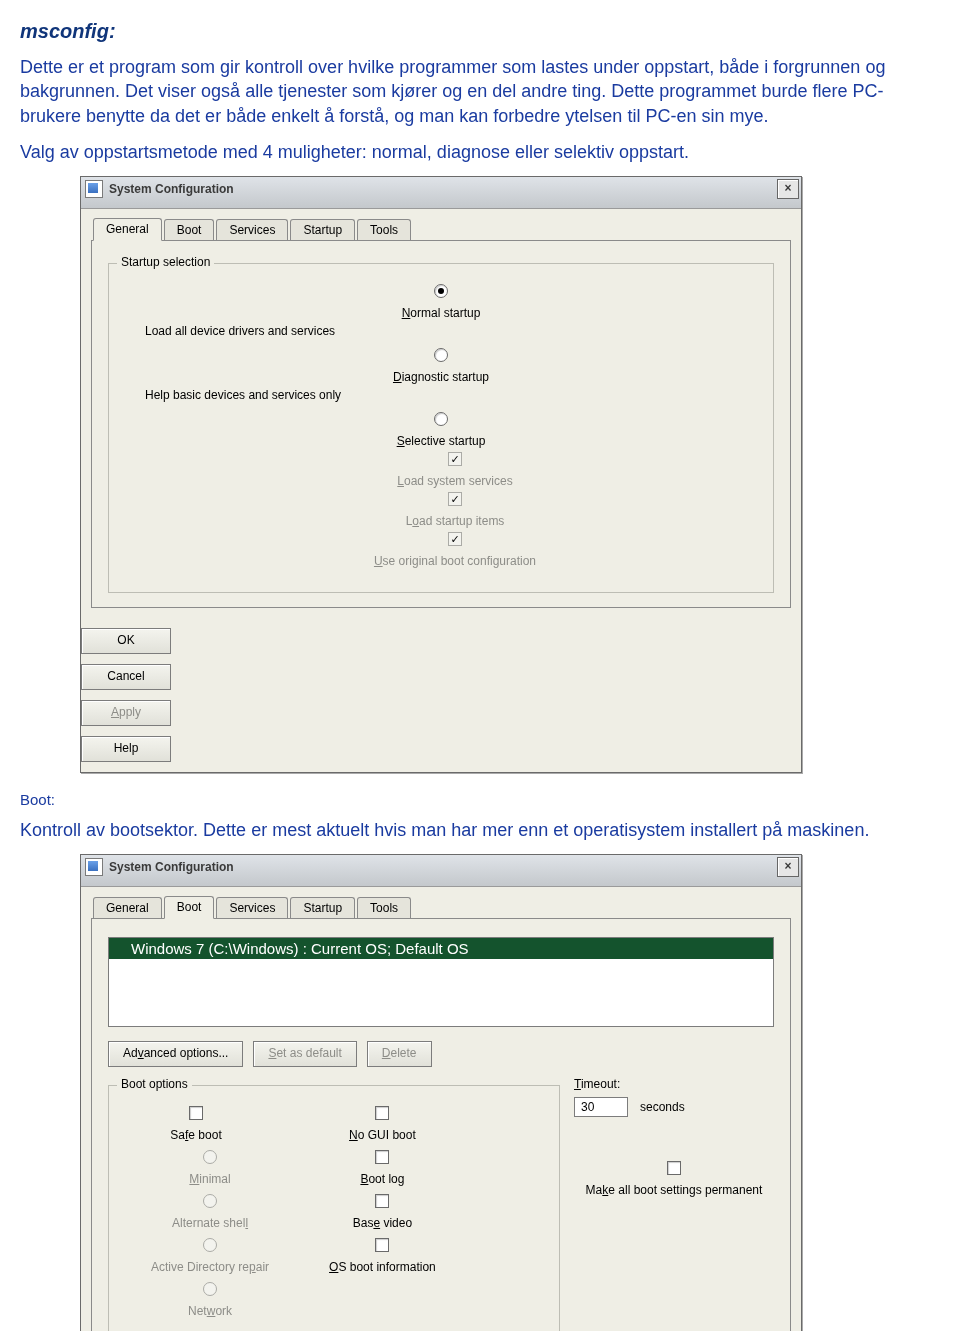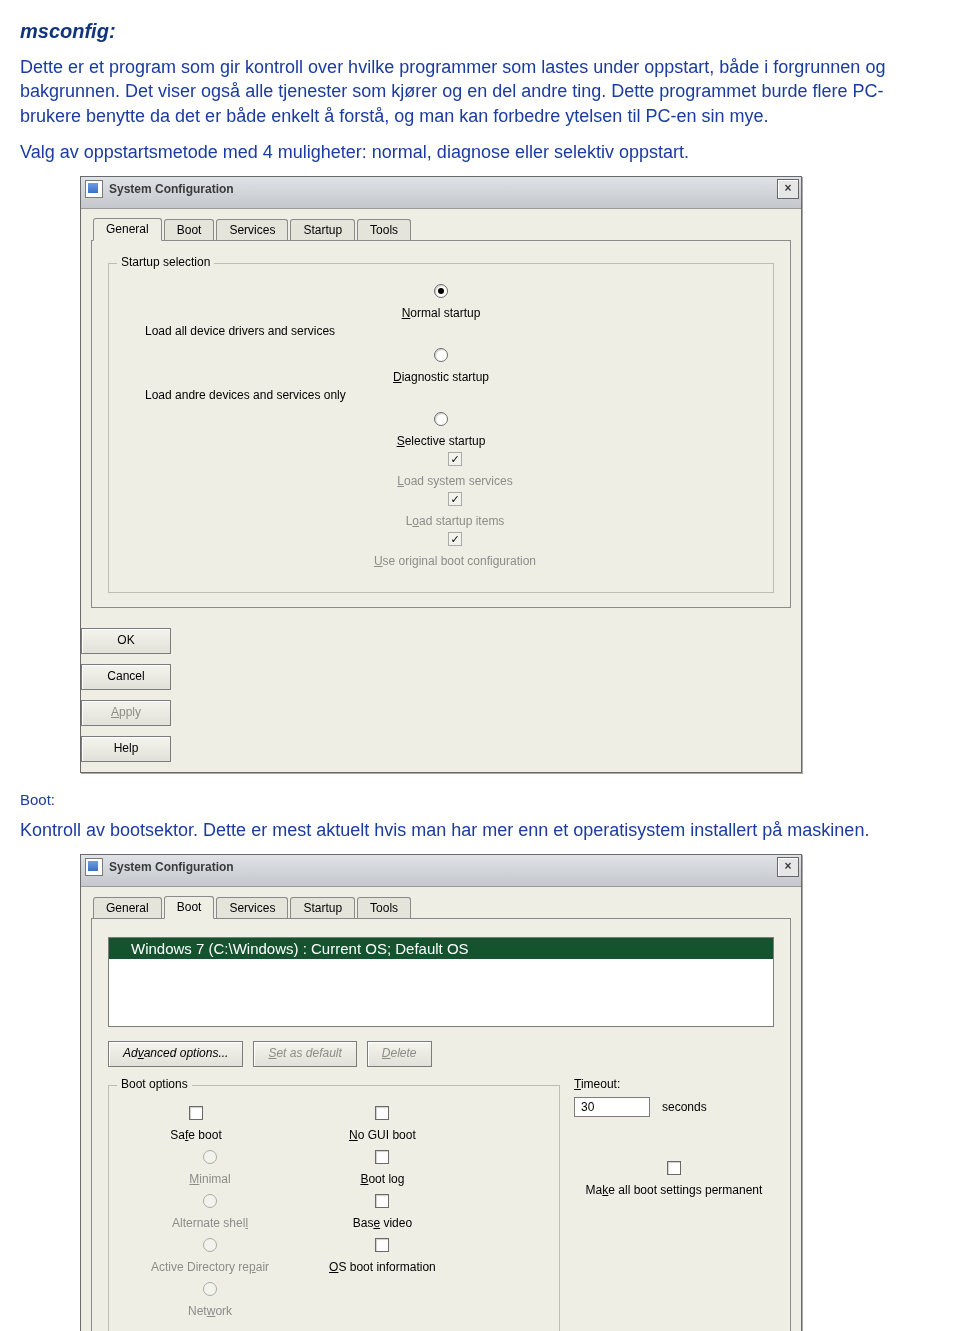--- a/index.html
+++ b/index.html
@@ -195,21 +195,21 @@
     height: 24px;
     border: 1px solid #7c7c7c;
     background: linear-gradient(#f4f4ee,#e1e1d9);
     font-size: 12px;
     text-align: center;
     line-height: 22px;
     box-shadow: inset 1px 1px 0 #fff;
     color:#000;
   }
   .winbtn.disabled { color:#8d8d88; }
-  .winbtn.sm { width: auto; padding: 0 14px; font-style: italic; }
+  .winbtn.sm { width: auto; padding: 0 14px; }
 
   
   .listbox {
     border: 1px solid #7c7c7c;
     background: #fff;
     height: 88px;
     margin-top: 4px;
   }
   .listbox .item {
     background: #14532d;
@@ -223,21 +223,21 @@
     margin: 14px 0 10px 0;
   }
   .boot-lower {
     display: flex;
     gap: 14px;
   }
   .boot-lower .groupbox { flex: 1; }
   .right-col { width: 200px; }
   .fieldrow { display:flex; align-items:center; gap:12px; margin-top:6px; }
   .textinput {
-    width: 76px;
+    width: 54px;
     height: 20px;
     border: 1px solid #7c7c7c;
     background: #fff;
     padding: 0 6px;
     font-size: 12px;
     box-sizing: border-box;
     line-height: 18px;
   }
   .col { display:flex; flex-direction:column; }
   .col2 { display:flex; gap: 60px; }
@@ -270,21 +270,21 @@
         <div class="radio">
           <span class="circle filled"></span>
           <span><span class="ul">N</span><span></span>ormal startup</span>
         </div>
         <div class="sub">Load all device drivers and services</div>
 
         <div class="radio">
           <span class="circle"></span>
           <span><span class="ul">D</span>iagnostic startup</span>
         </div>
-        <div class="sub">Load andre devices and services only</div>
+        <div class="sub">Help basic devices and services only</div>
 
         <div class="radio">
           <span class="circle"></span>
           <span><span class="ul">S</span>elective startup</span>
         </div>
 
         <div class="check indent disabled">
           <span class="box checked"></span>
           <span><span class="ul">L</span>oad system services</span>
         </div>

